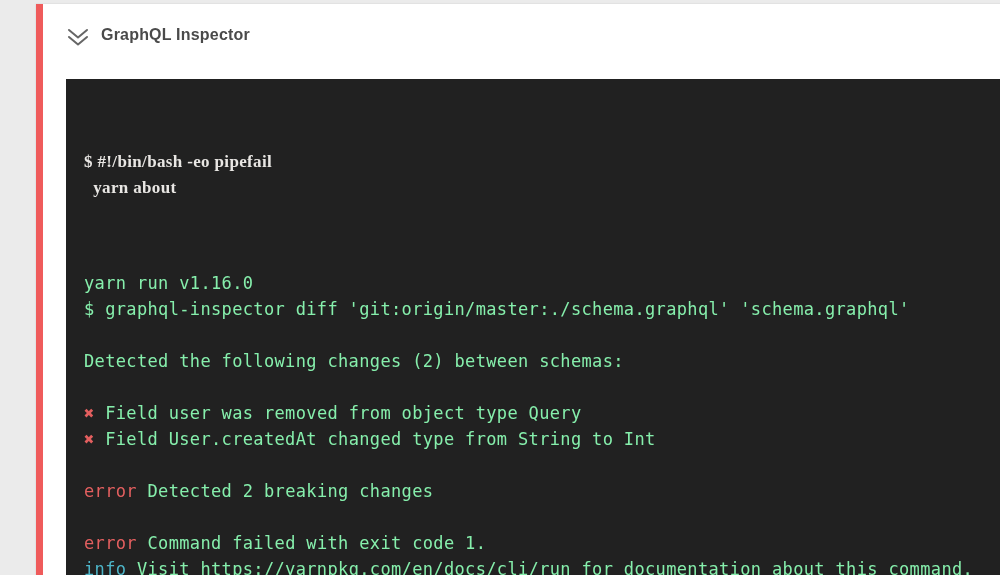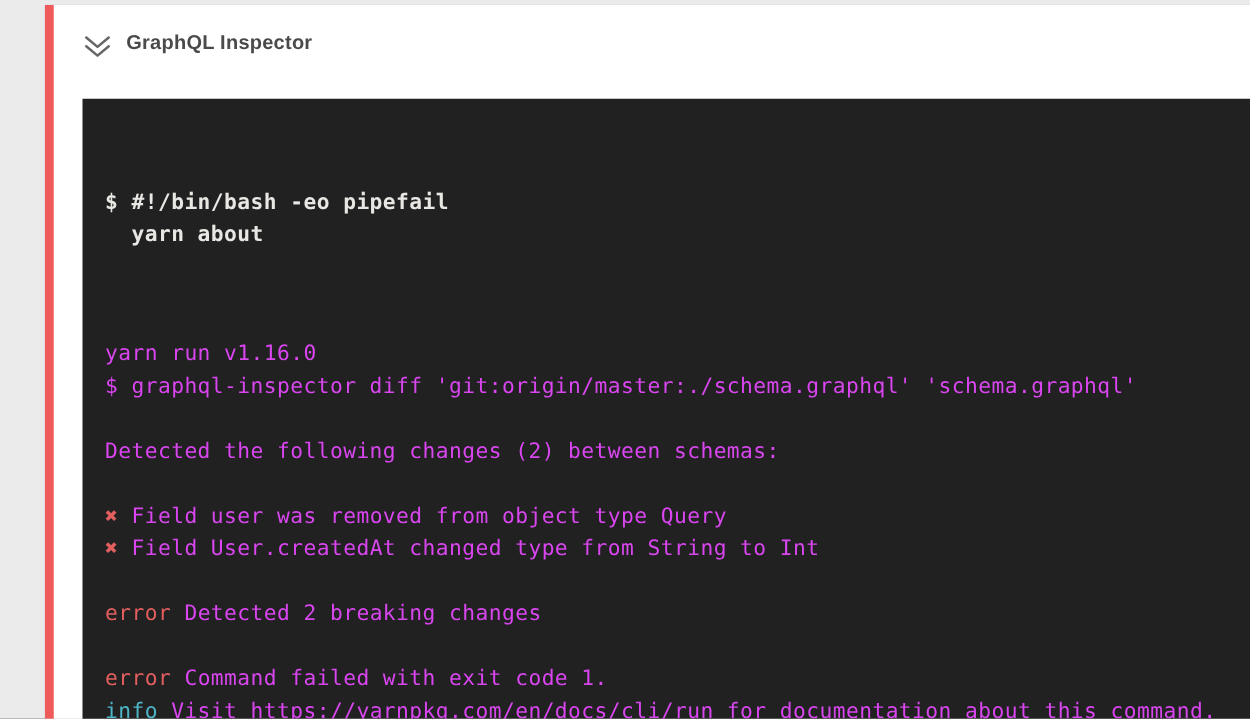--- a/index.html
+++ b/index.html
@@ -41,25 +41,25 @@
     background: #212121;
     color: #e9e7e4;
     padding: 18px;
     font-family: "DejaVu Sans Mono", monospace;
     font-size: 17px;
     line-height: 26px;
     letter-spacing: 0.35px;
     white-space: pre;
     overflow: hidden;
   }
-  .cmd { font-weight: bold; margin-bottom: 17px; }
+  .cmd { font-weight: bold; margin-bottom: 17px; font-family: Liberation Serif, serif; }
   .line { min-height: 26px; }
   .seg-red { color: #e35f5f; }
   .seg-cyan { color: #4db5c8; }
-  .seg-plain { color: #d946ef; }
+  .seg-plain { color: #86efac; }
 </style>
 </head>
 <body>
 
 <div class="card">
   <section class="step">
     <div class="step-header">
       <span class="chev">
         <svg width="24" height="22" viewBox="0 0 24 22" fill="none" xmlns="http://www.w3.org/2000/svg">
           <path d="M3 4 L12 11.5 L21 4" stroke="#666666" stroke-width="2" stroke-linecap="round" stroke-linejoin="round"></path>

